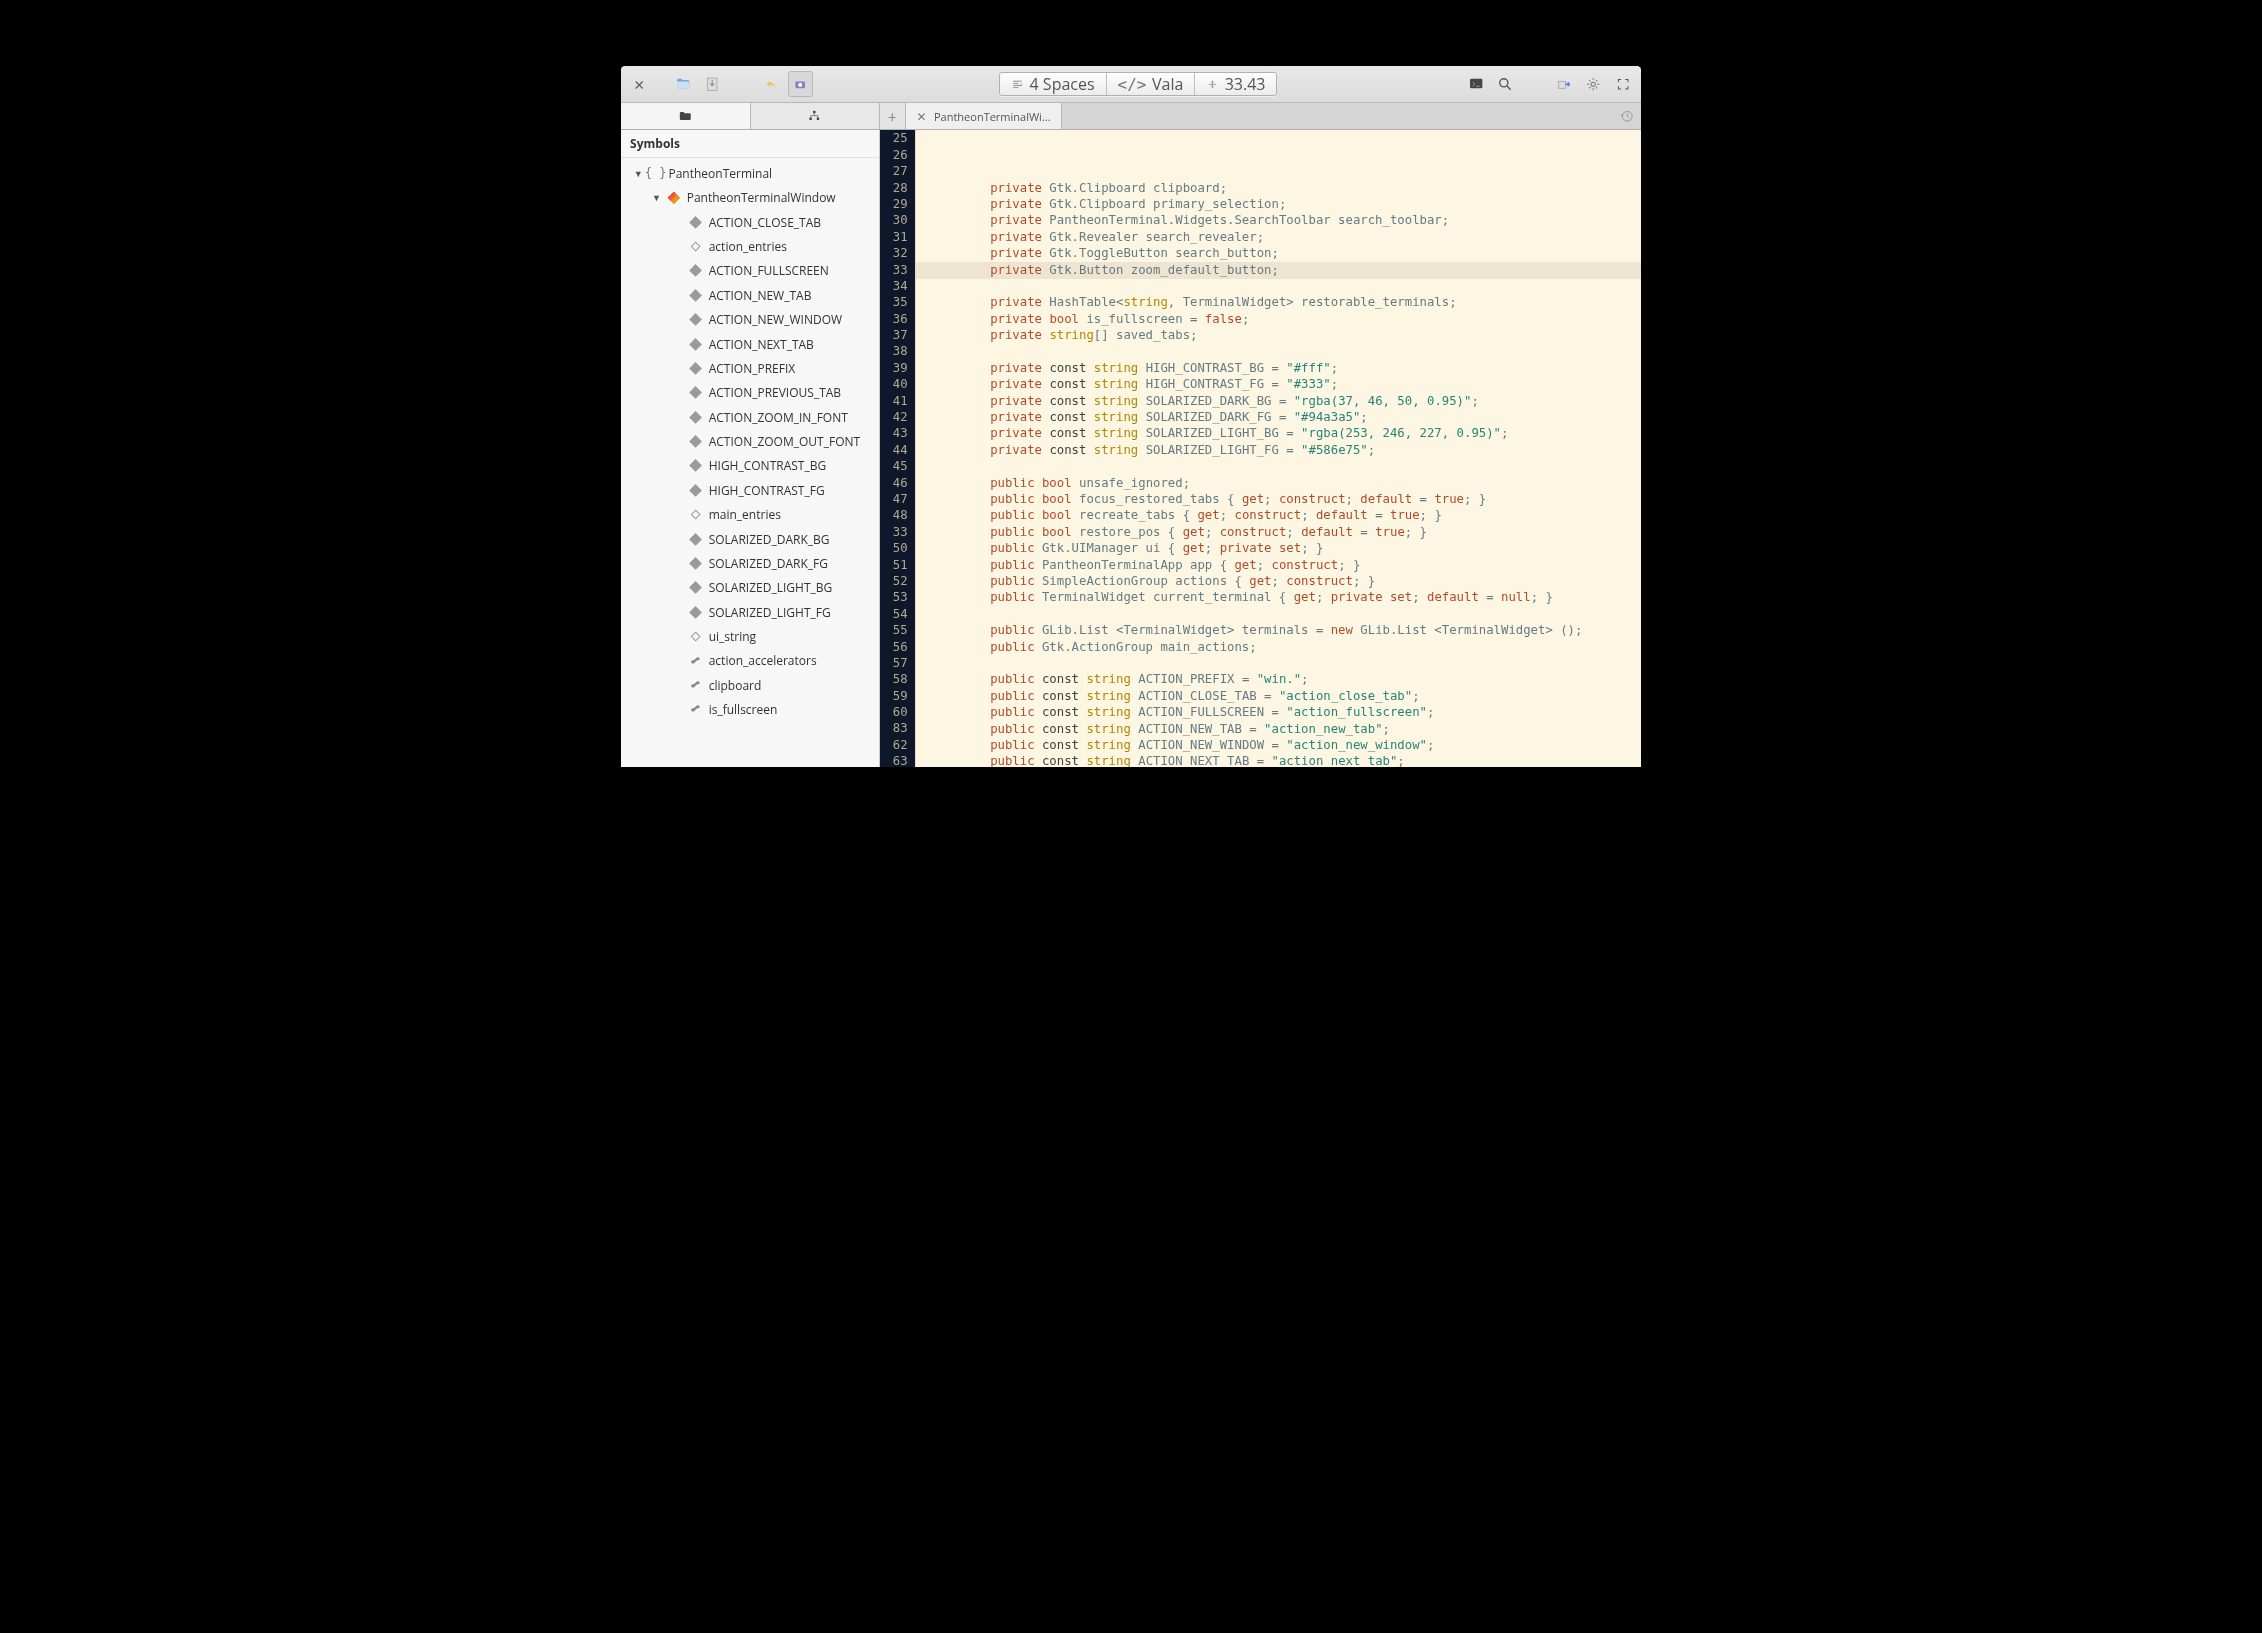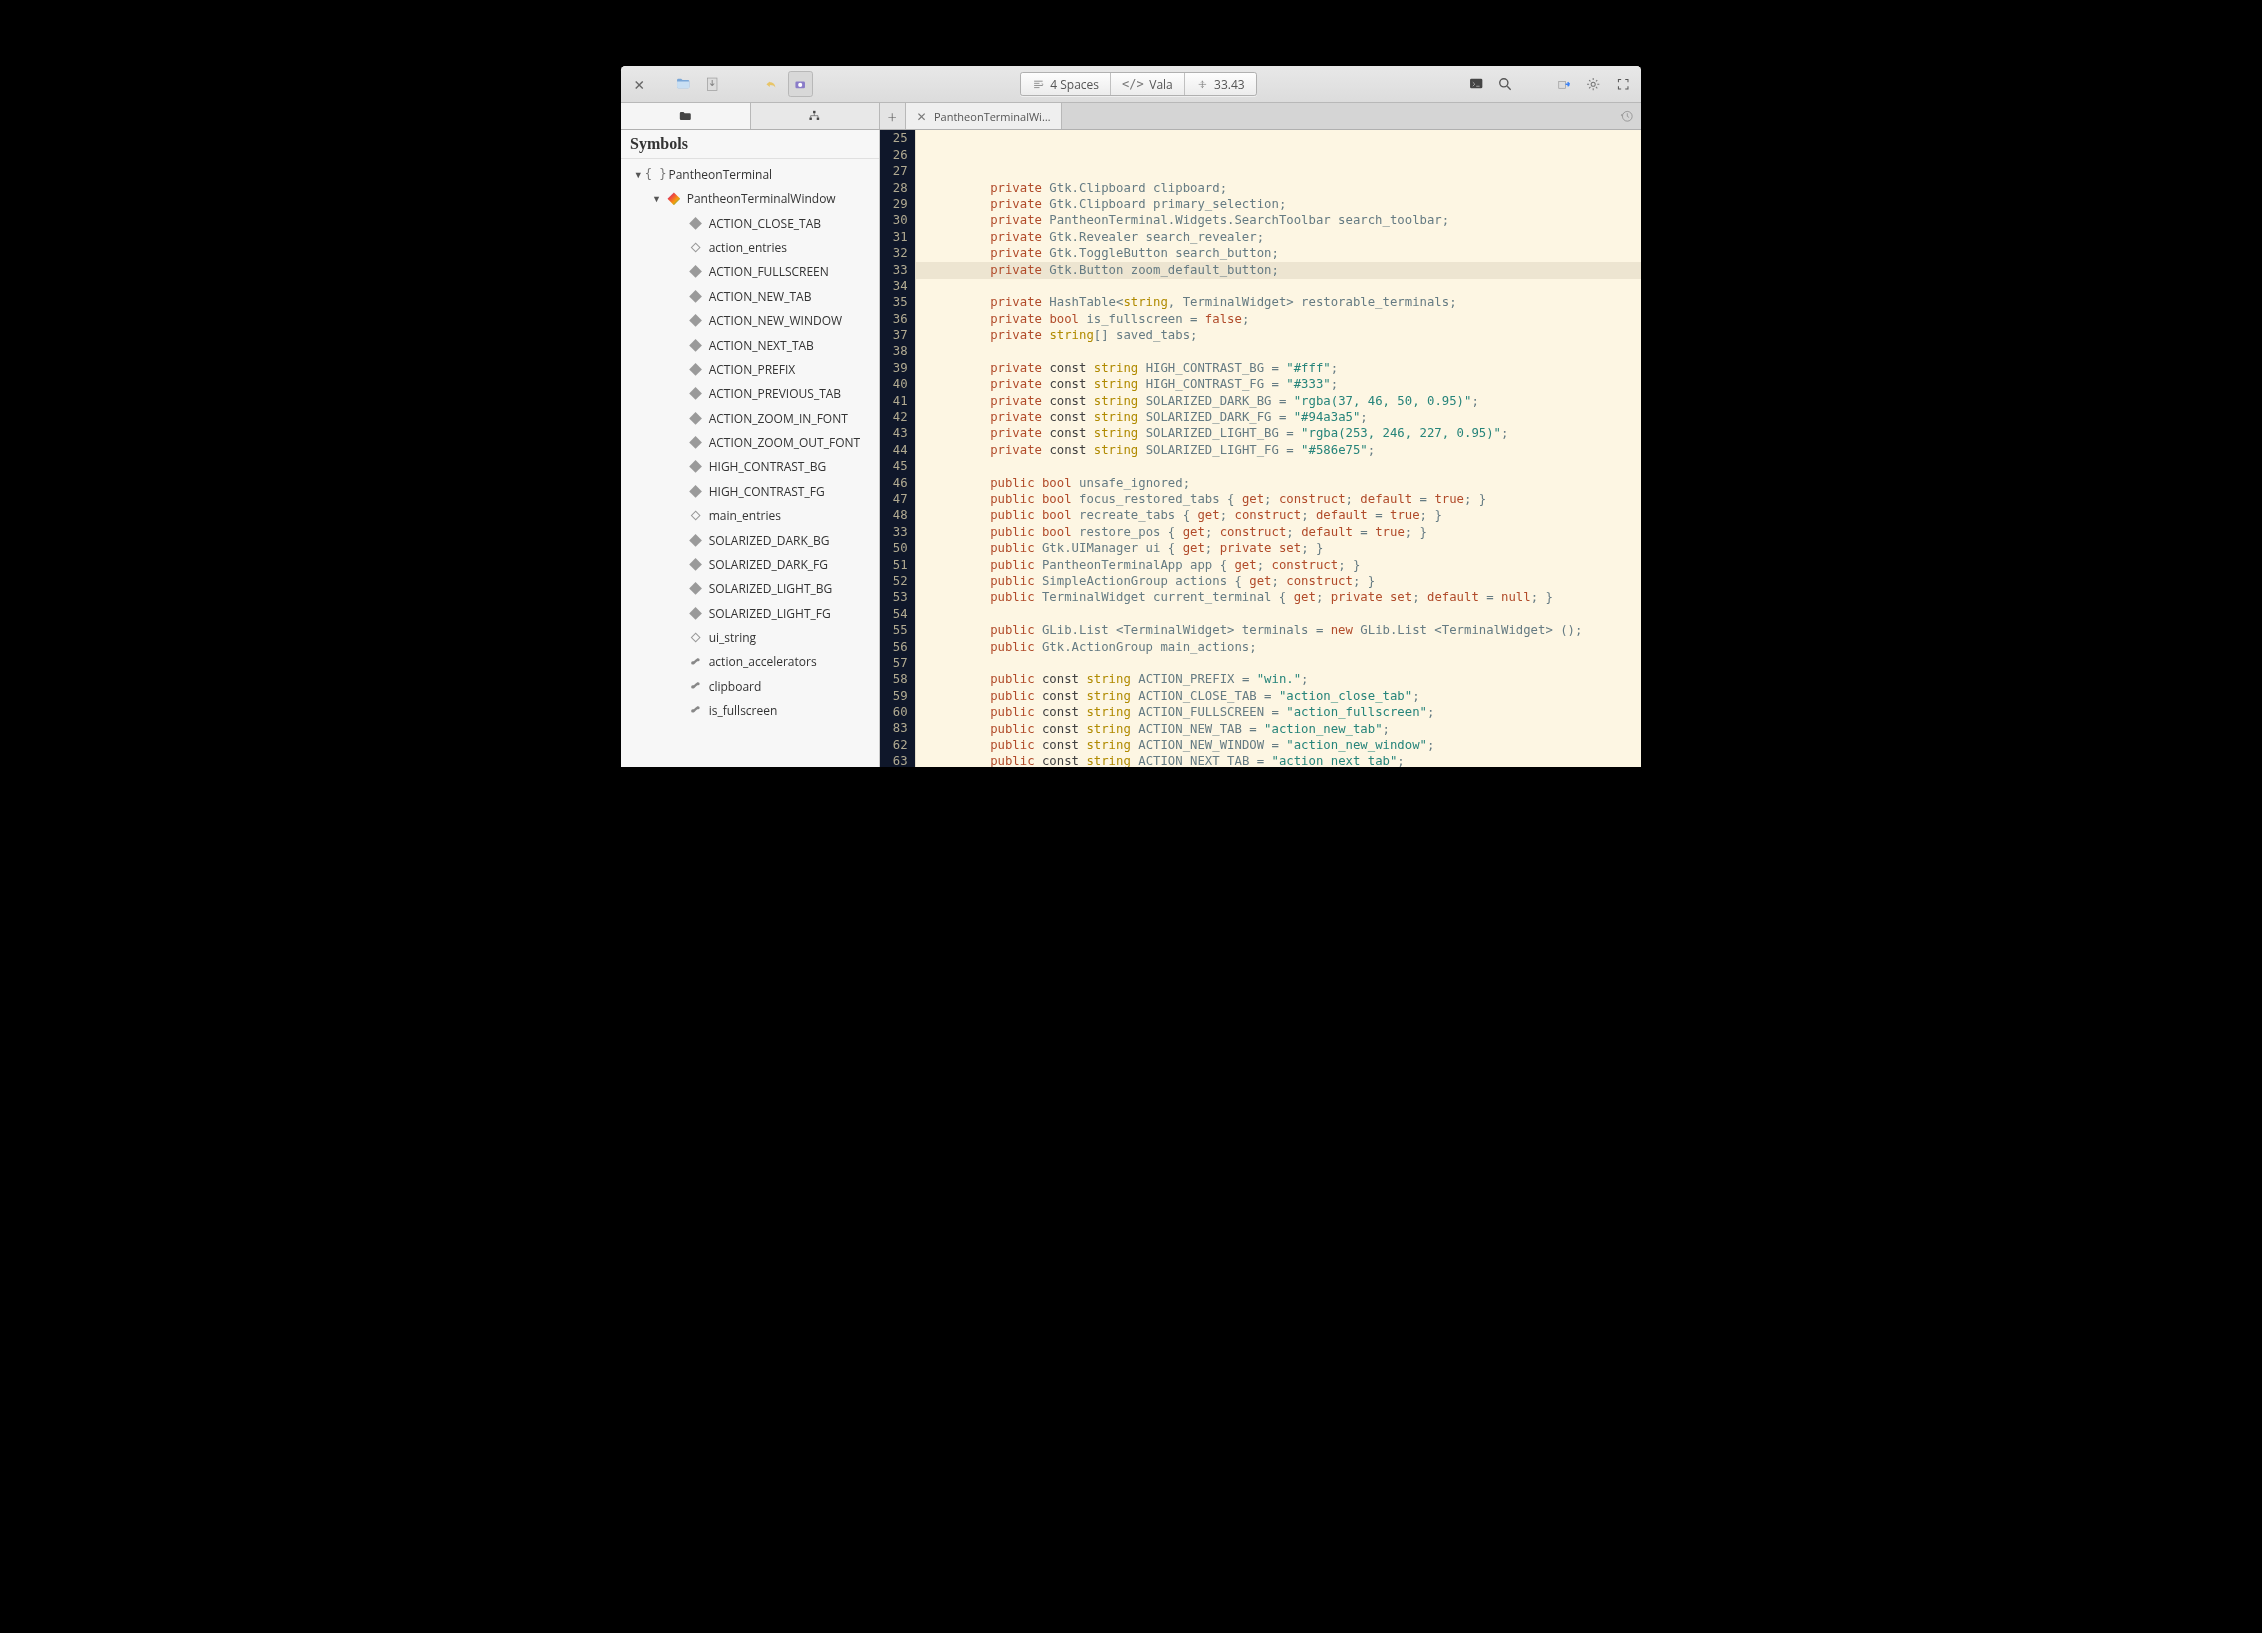--- a/index.html
+++ b/index.html
@@ -45,21 +45,21 @@
     border:0.9px solid #b0b0b0;
     border-radius:2.7px;
     background:linear-gradient(#fdfdfd,#ececec);
     height:24px;
     box-shadow: 0 0.9px 0 rgba(255,255,255,0.5);
   }
   .tb-seg {
     display:flex; align-items:center; gap:5.5px;
     padding:0 11px;
     border-right:0.9px solid #c0c0c0;
-    font-size:12px; color:#555;
+    font-size:16px; color:#555;
   }
   .tb-seg:last-child{border-right:none;}
   .tb-seg svg{width:12.8px;height:12.8px;}
   .flex-spacer{flex:1;}
   .tabstrip {
     height:27.4px;
     background:#d5d5d5;
     border-bottom:0.9px solid #b0b0b0;
     display:flex;
     align-items:stretch;
@@ -88,23 +88,22 @@
   .history-btn{
     width:27.4px;display:flex;align-items:center;justify-content:center;
     color:#666;
   }
   .body{display:flex;height:637px;}
   .sidebar{
     width:259px;background:#f7f7f7;border-right:0.9px solid #c8c8c8;
     overflow:hidden;
   }
   .sb-header{
-    padding:4.6px 9.1px;font-weight:700;font-size:16px;color:#333;
+    padding:4.6px 9.1px;font-weight:700;font-size:12px;color:#333;
     border-bottom:0.9px solid #e0e0e0;
-    font-family:Liberation Serif, serif;
   }
   .tree{padding:3.7px 0;font-size:12px;}
   .tree-row{
     display:flex;align-items:center;gap:5.5px;
     padding:3.7px 0 3.7px 9.1px;
     white-space:nowrap;
   }
   .tree-row .arrow{
     width:9.1px;display:inline-block;color:#555;font-size:9.1px;
   }

